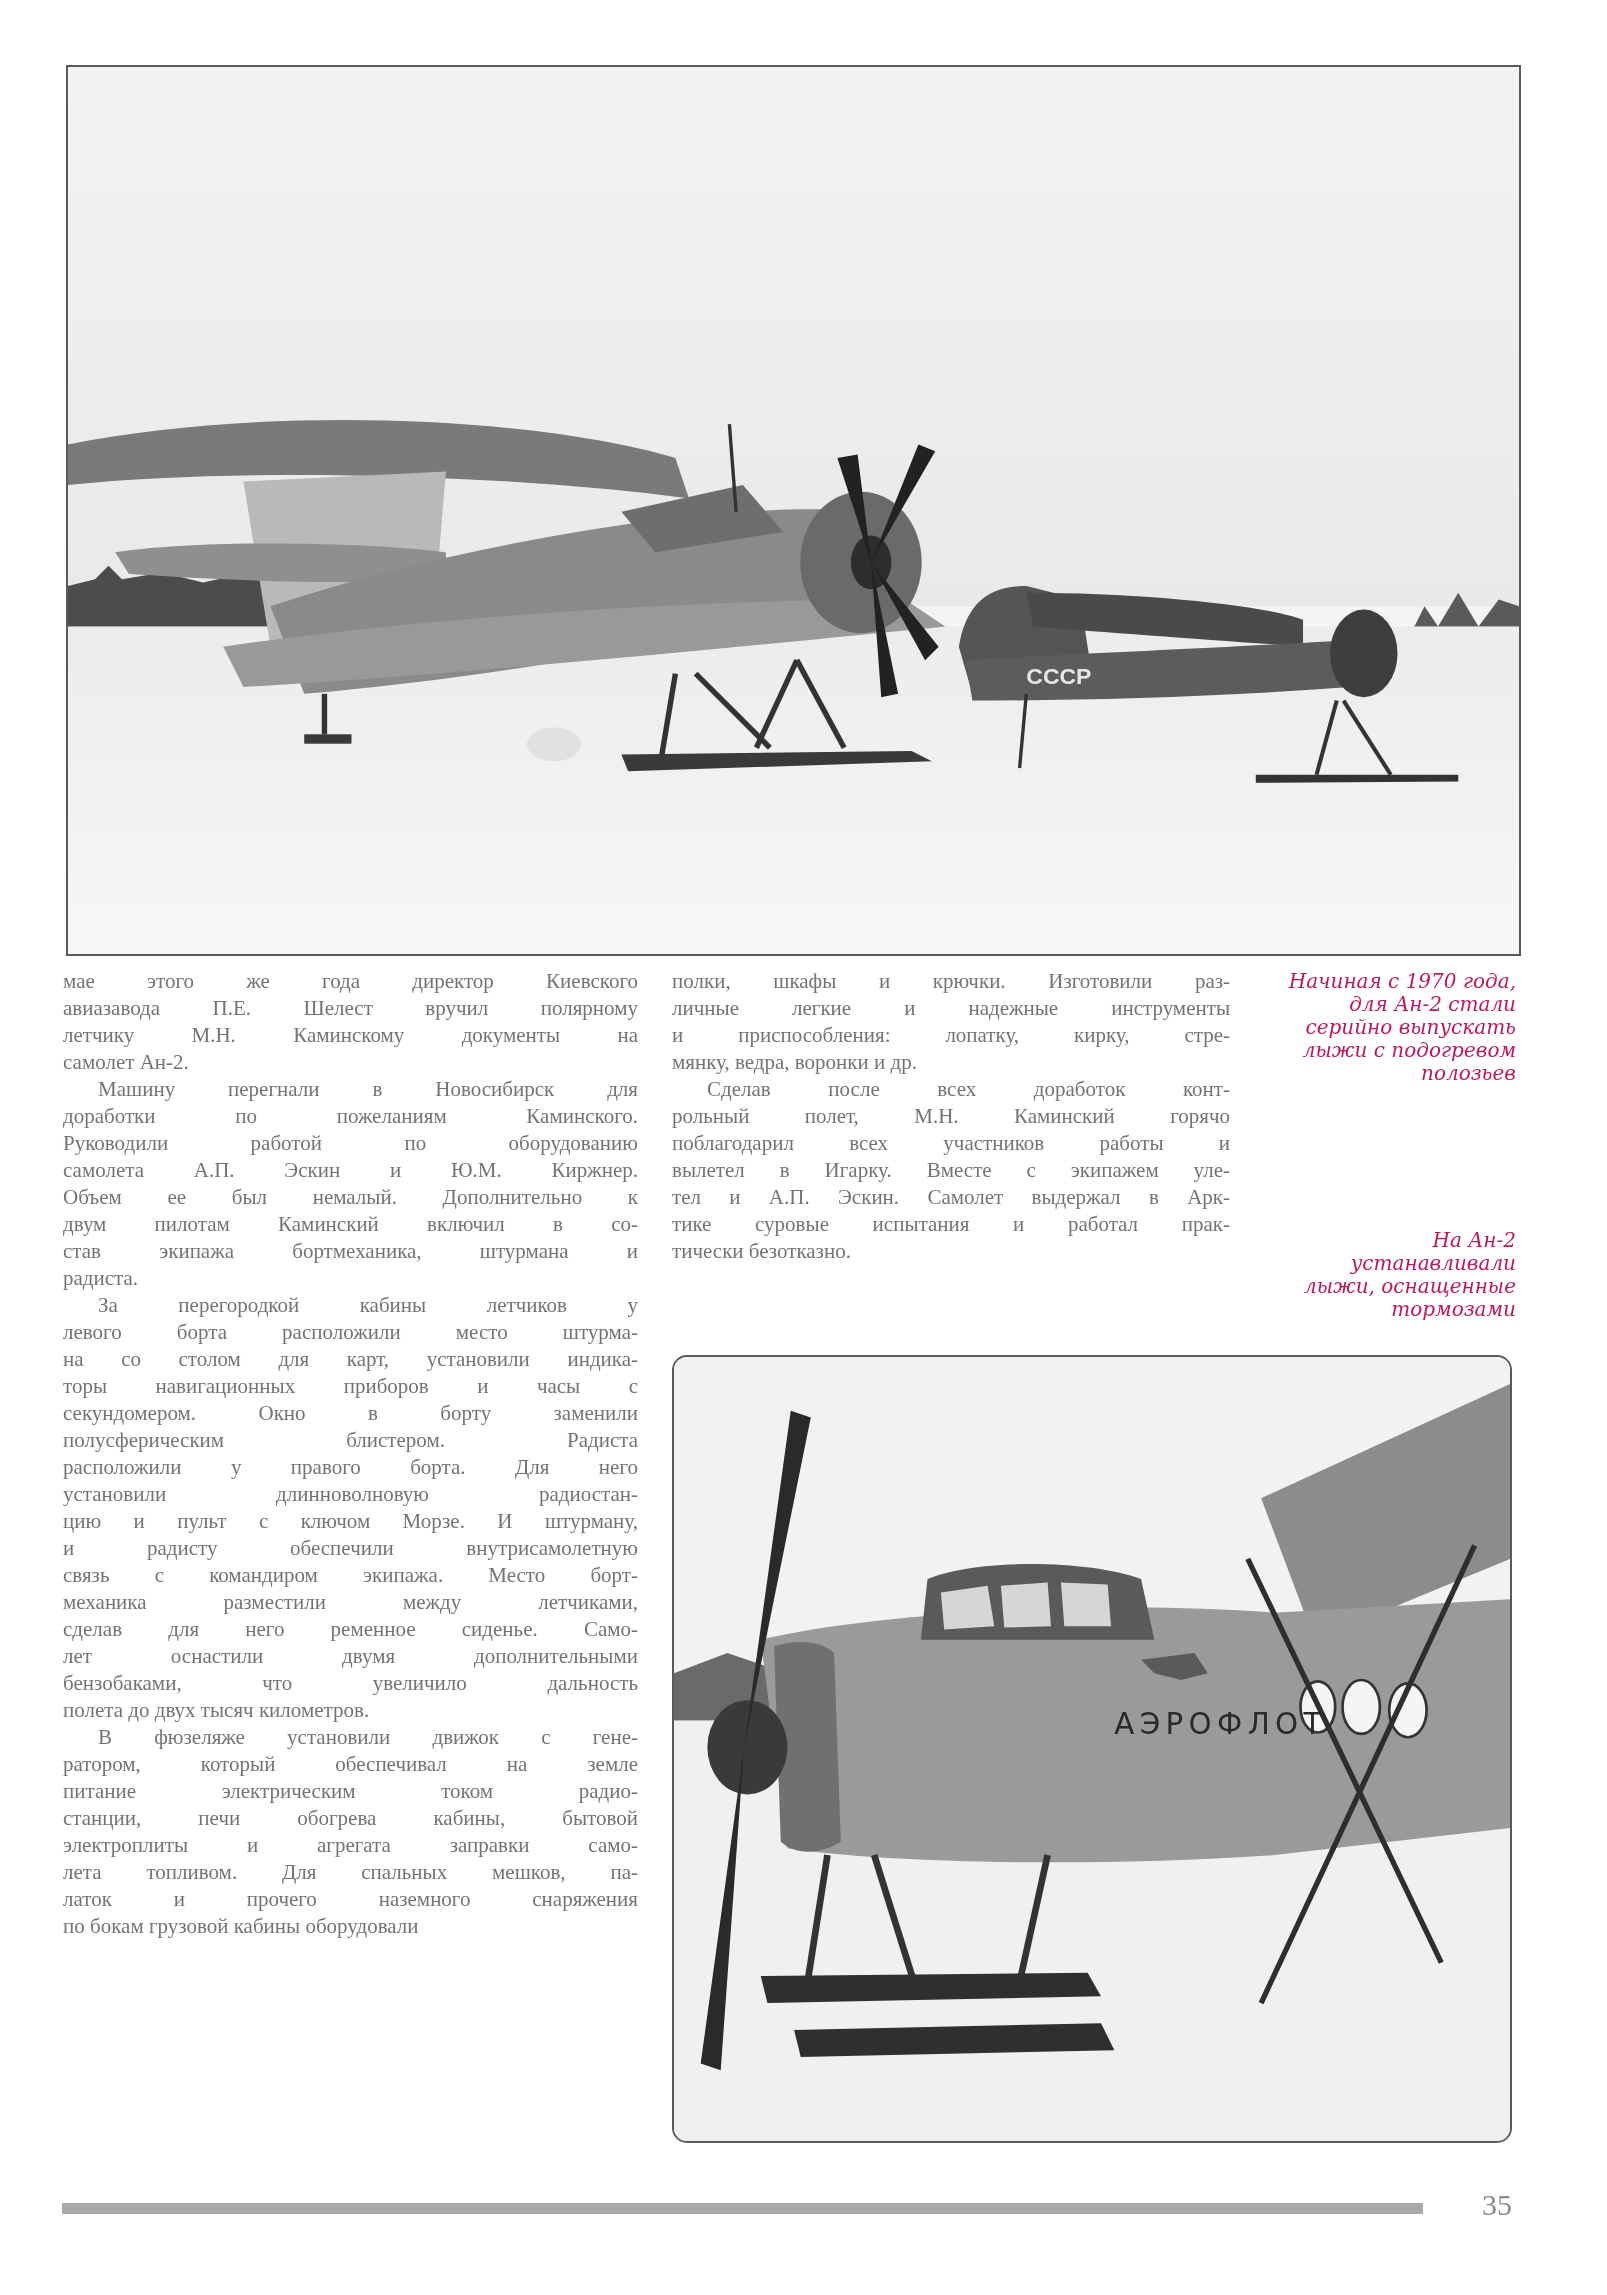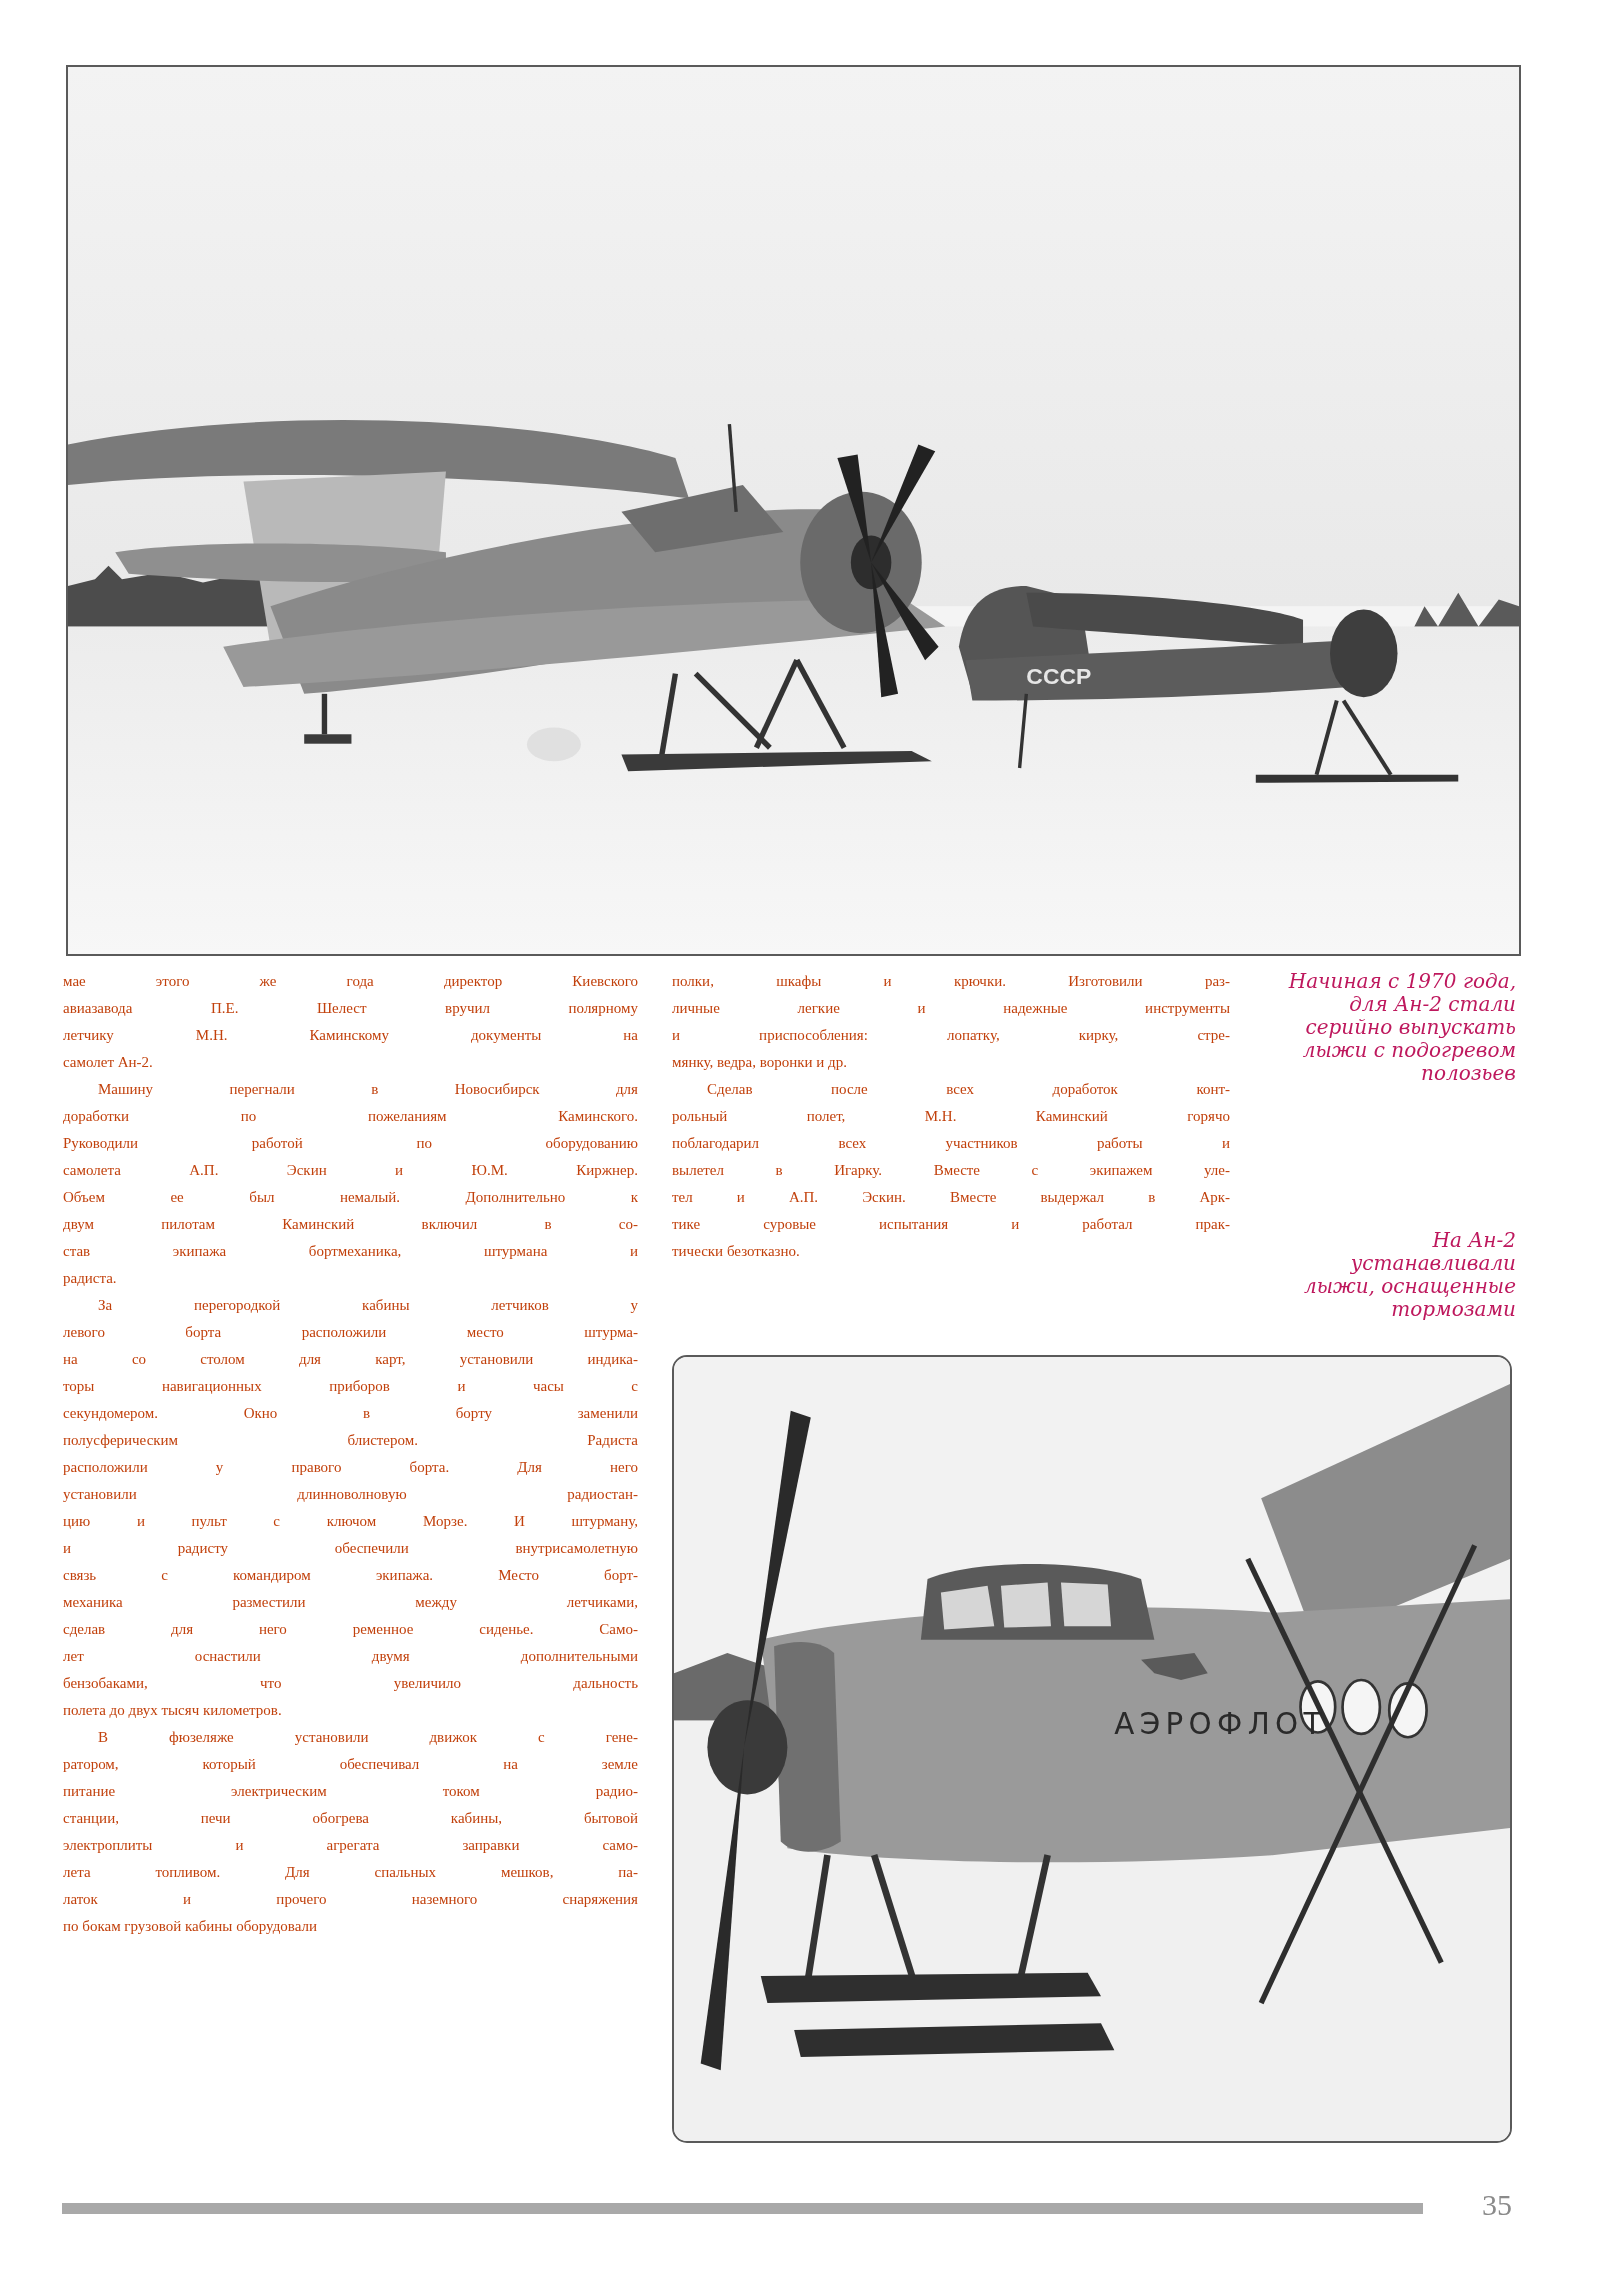--- a/index.html
+++ b/index.html
@@ -2,21 +2,21 @@
 <html style="font-size:10.8px"><head>
   <meta charset="utf-8">
   <style>
     html, body { margin:0; padding:0; background:#ffffff; }
     body { width:1608px; height:2295px; position:relative; overflow:hidden;
            font-family:"Liberation Serif","DejaVu Serif",serif; color:#3a3a3a; }
     .photo { position:absolute; border:2px solid #5a5a5a; box-sizing:border-box; overflow:hidden; background:#f4f4f4; }
     #photo-top { left:66px; top:65px; width:1455px; height:891px;font-weight:bold; }
     #photo-bottom { left:672px; top:1355px; width:840px; height:788px;border-radius:15px; }
     .photo svg { width:100%; height:100%; display:block; }
-    .col { position:absolute; font-size:15px; line-height:27px; text-align:justify; color:#c2410c; }
+    .col { position:absolute; font-size:21px; line-height:27px; text-align:justify; color:#737373; }
     .col p { margin:0; text-indent:0; }
     .col .ln { display:block; text-align:justify; text-align-last:justify; white-space:nowrap; }
     .col .ln.last { text-align-last:left; }
     #col-left { left:63px; top:968px; width:575px; }
     #col-mid { left:672px; top:968px; width:558px; }
     .caption { position:absolute; right:92px; width:271px; text-align:right; font-style:italic;
                font-family:"DejaVu Serif","Liberation Serif",serif; font-size:20px; line-height:23px; color:#be185d; }
     .caption span { display:block; }
     #caption-1 { top:970px; }
     #caption-2 { top:1229px; }
@@ -135,21 +135,21 @@
       <span class="ln">полки, шкафы и крючки. Изготовили раз-</span>
       <span class="ln">личные легкие и надежные инструменты</span>
       <span class="ln">и приспособления: лопатку, кирку, стре-</span>
       <span class="ln last">мянку, ведра, воронки и др.</span>
     </p>
     <p>
       <span class="ln" style="padding-left: 35px;">Сделав после всех доработок конт-</span>
       <span class="ln">рольный полет, М.Н. Каминский горячо</span>
       <span class="ln">поблагодарил всех участников работы и</span>
       <span class="ln">вылетел в Игарку. Вместе с экипажем уле-</span>
-      <span class="ln">тел и А.П. Эскин. Вместе выдержал в Арк-</span>
+      <span class="ln">тел и А.П. Эскин. Самолет выдержал в Арк-</span>
       <span class="ln">тике суровые испытания и работал прак-</span>
       <span class="ln last">тически безотказно.</span>
     </p>
   </div>
 
 <div class="caption" id="caption-1">
   <span>Начиная с 1970 года,</span>
   <span>для Ан-2 стали</span>
   <span>серийно выпускать</span>
   <span>лыжи с подогревом</span>

